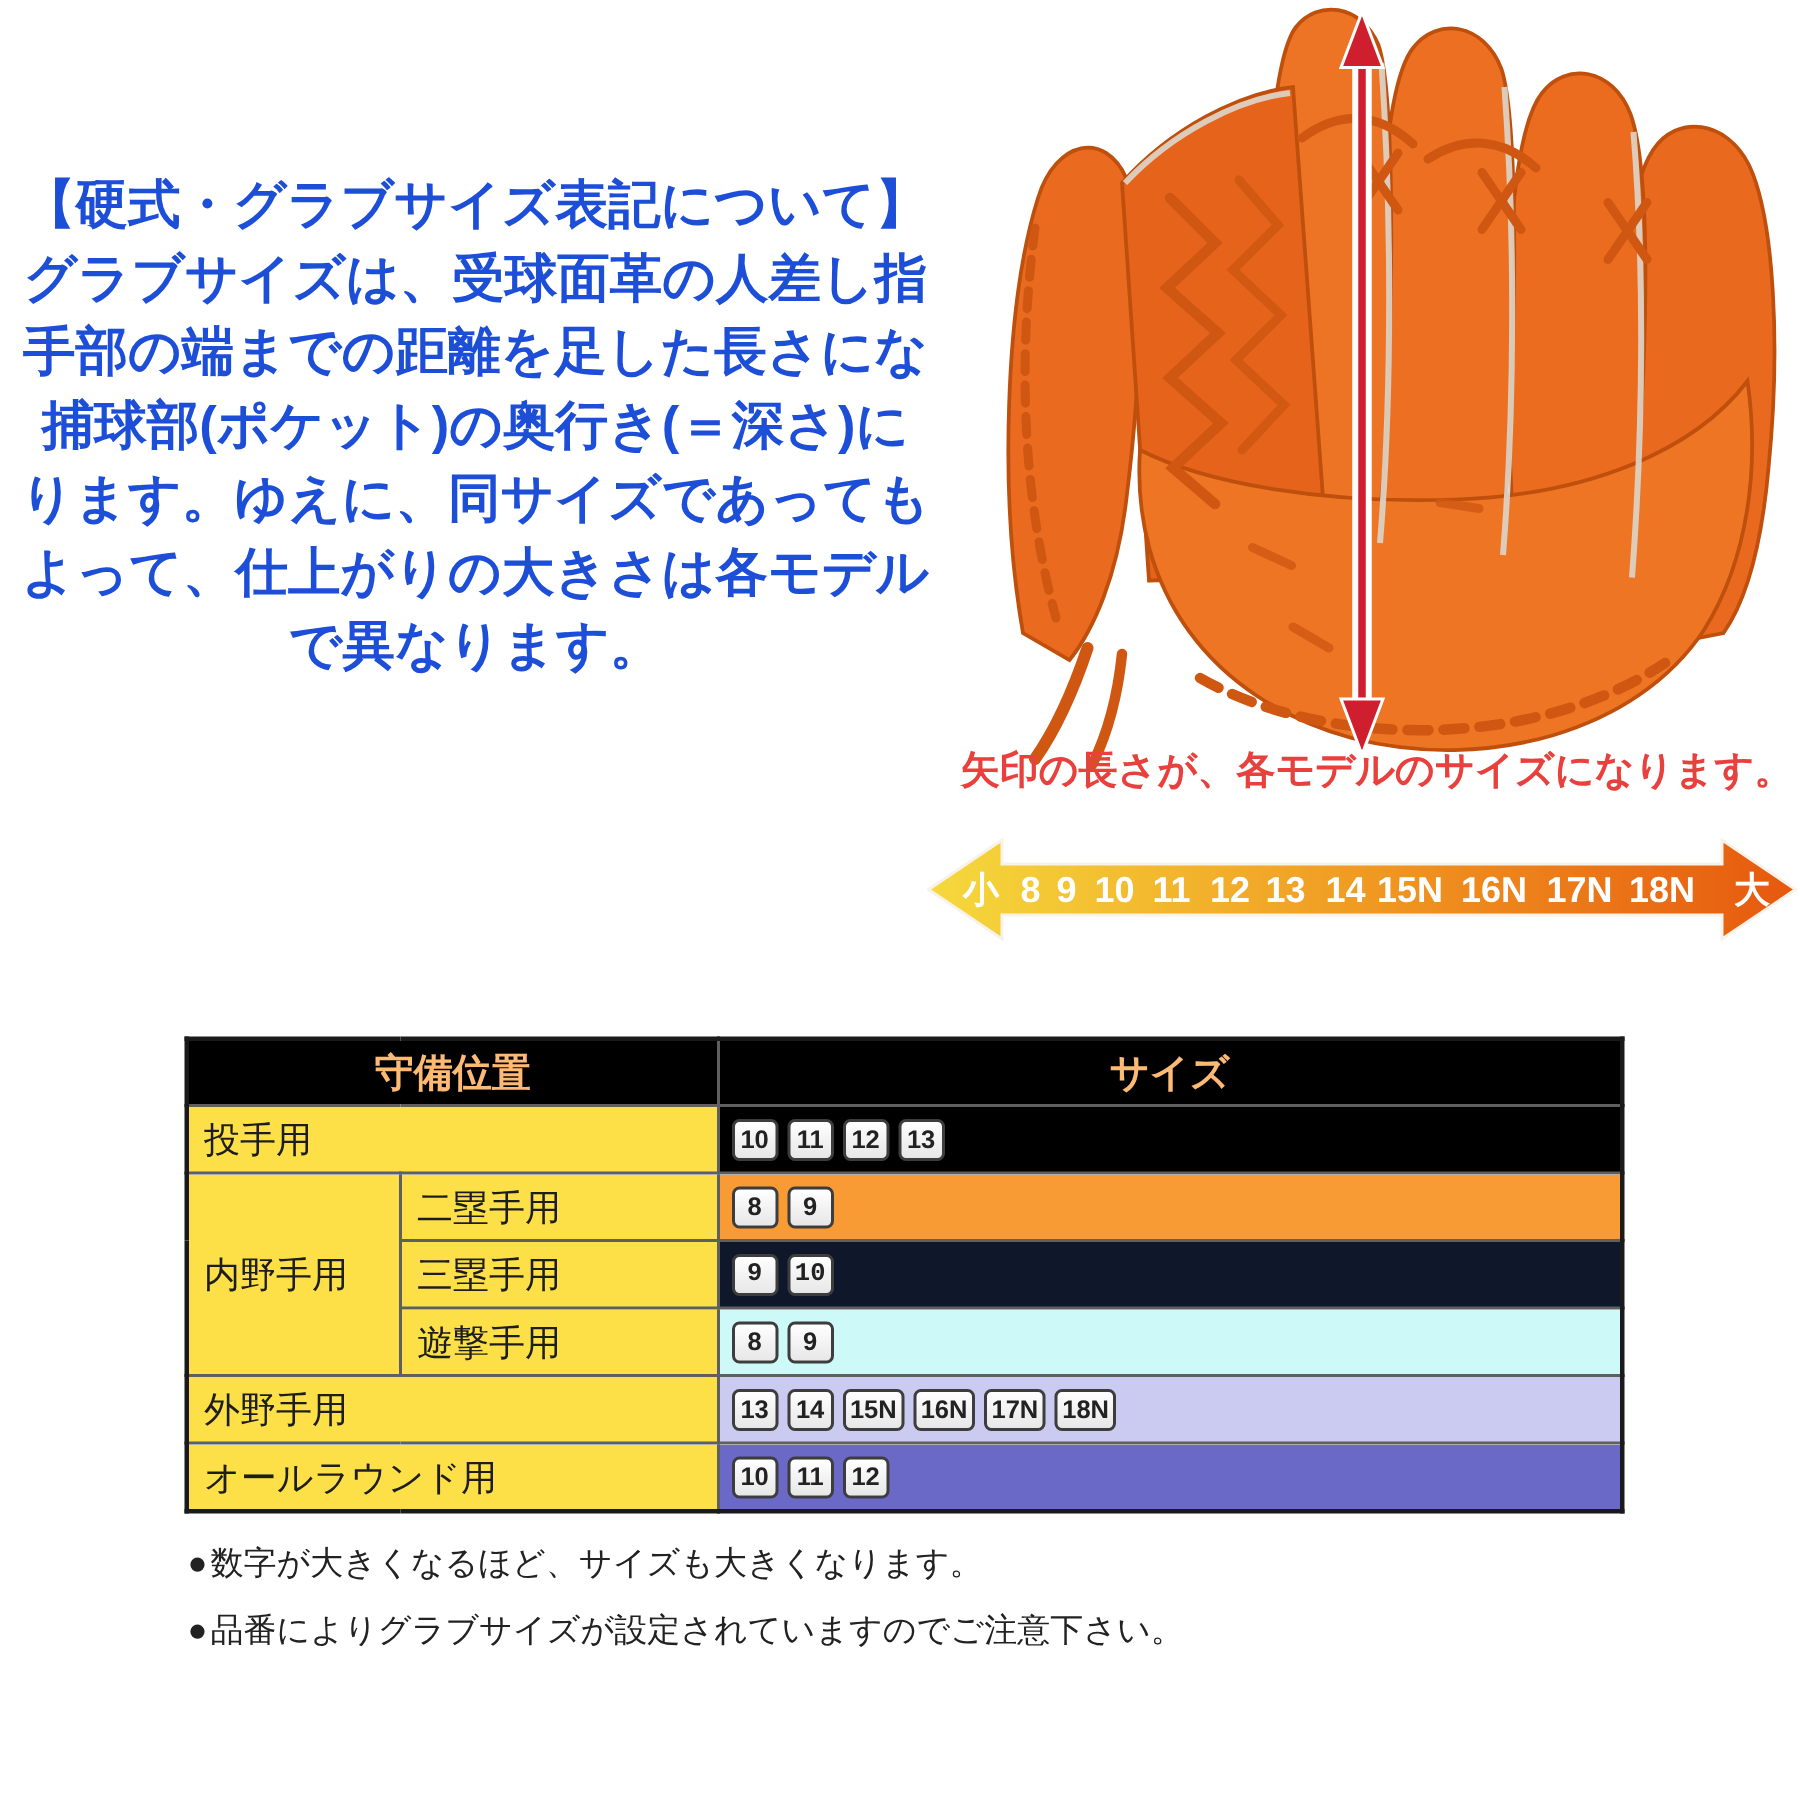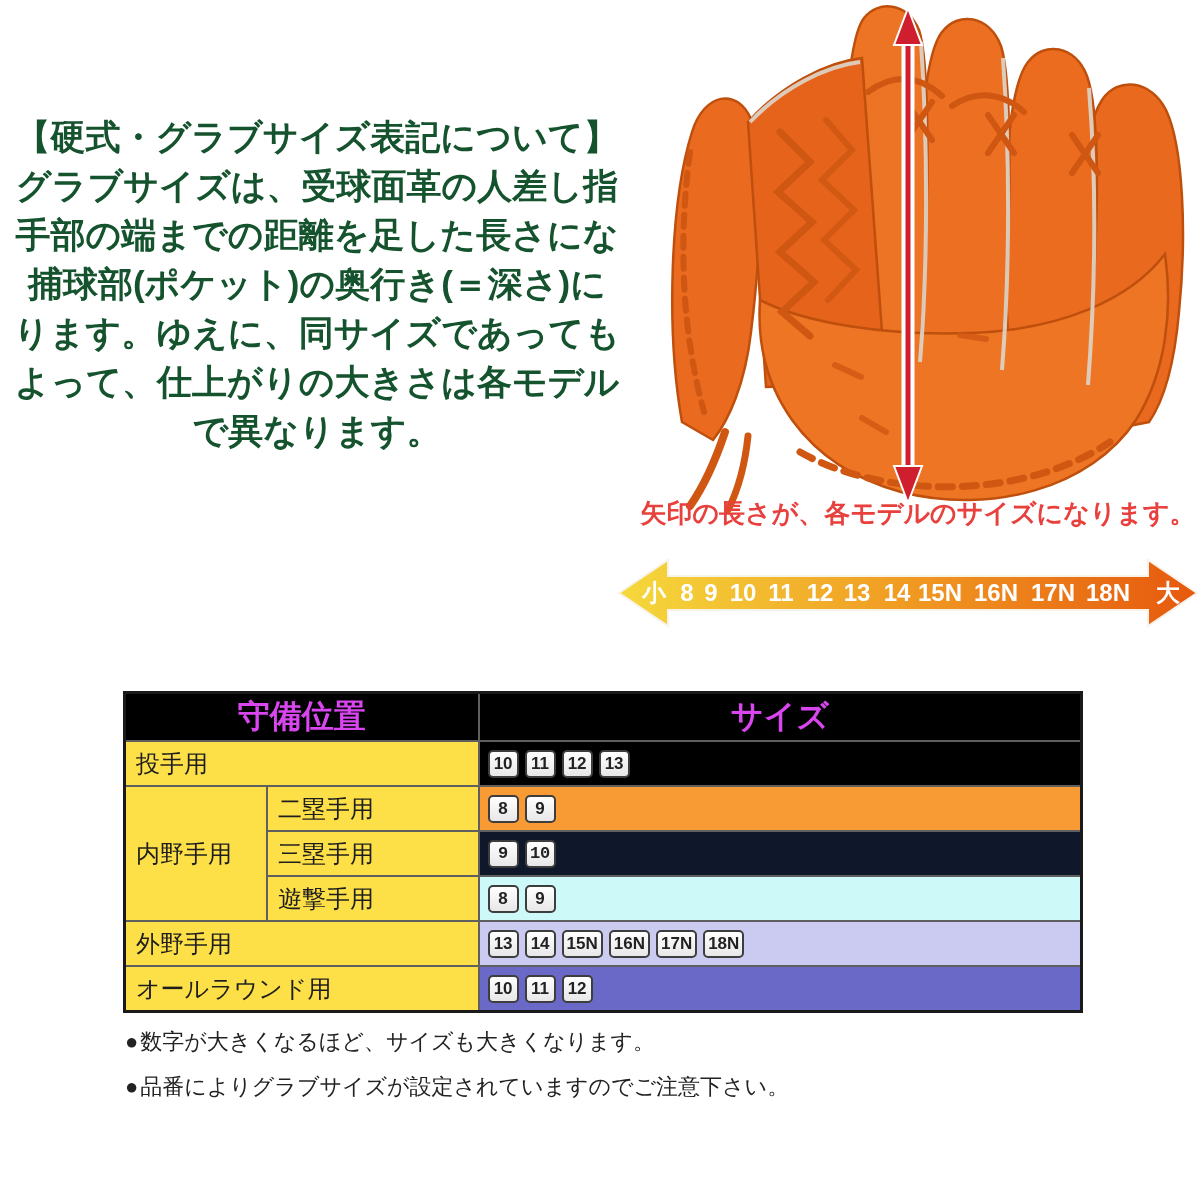--- a/index.html
+++ b/index.html
@@ -3,41 +3,41 @@
 <meta charset="utf-8">
 <style>
   html,body{margin:0;padding:0;}
   body{
     width:1200px;height:1200px;position:relative;background:#ffffff;
     font-family:"Liberation Sans","DejaVu Sans",sans-serif;overflow:hidden;
   }
   
   .intro{
     position:absolute;left:0;top:112px;width:634px;
-    text-align:center;font-weight:bold;color:#14532d;
+    text-align:center;font-weight:bold;color:#1d4ed8;
     font-size:35px;line-height:49px;letter-spacing:0px;white-space:nowrap;
   }
   
   .glove-wrap{position:absolute;left:630px;top:0;width:570px;height:515px;}
   .glove-caption{
     position:absolute;left:636px;top:496px;width:564px;text-align:center;
     font-size:26px;font-weight:bold;color:#e8413d;white-space:nowrap;
   }
   
   .scale-wrap{position:absolute;left:616px;top:556px;width:584px;height:74px;}
   .scale-wrap text{font-family:"Liberation Sans","DejaVu Sans",sans-serif;font-weight:bold;fill:#ffffff;}
   
   .size-table{
     position:absolute;left:123px;top:691px;width:960px;
     border-collapse:collapse;table-layout:fixed;
     border:3px solid #1a1a1a;
   }
   .size-table th,.size-table td{border:2px solid #5f5f5f;overflow:hidden;}
   .size-table th{
-    background:#000000;color:#d946ef;font-size:32px;font-weight:bold;
+    background:#000000;color:#fdba74;font-size:26px;font-weight:bold;
     height:40px;text-align:center;
   }
   .size-table td{height:43px;vertical-align:middle;}
   .size-table td.pos{
     background:#fde047;color:#1d1d1d;font-size:24px;
     padding:0 0 0 10px;text-align:left;white-space:nowrap;
   }
   .size-table td.sizes{padding:0 0 0 8px;white-space:nowrap;}
   .chip{
     display:inline-block;min-width:21px;height:24px;line-height:24px;

